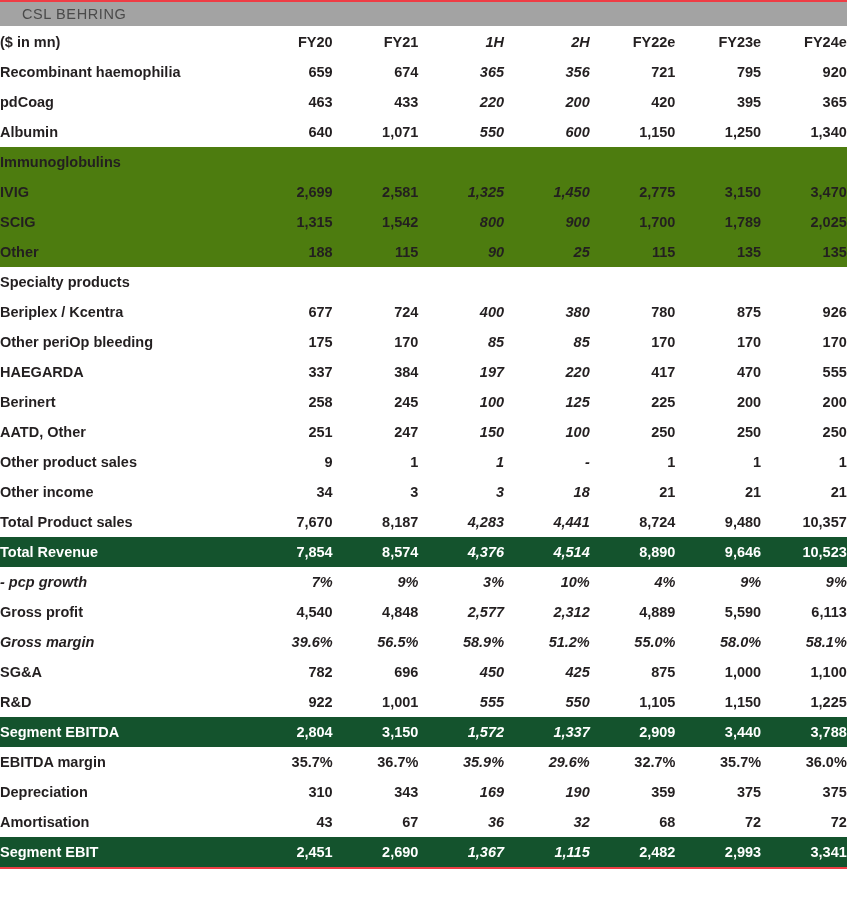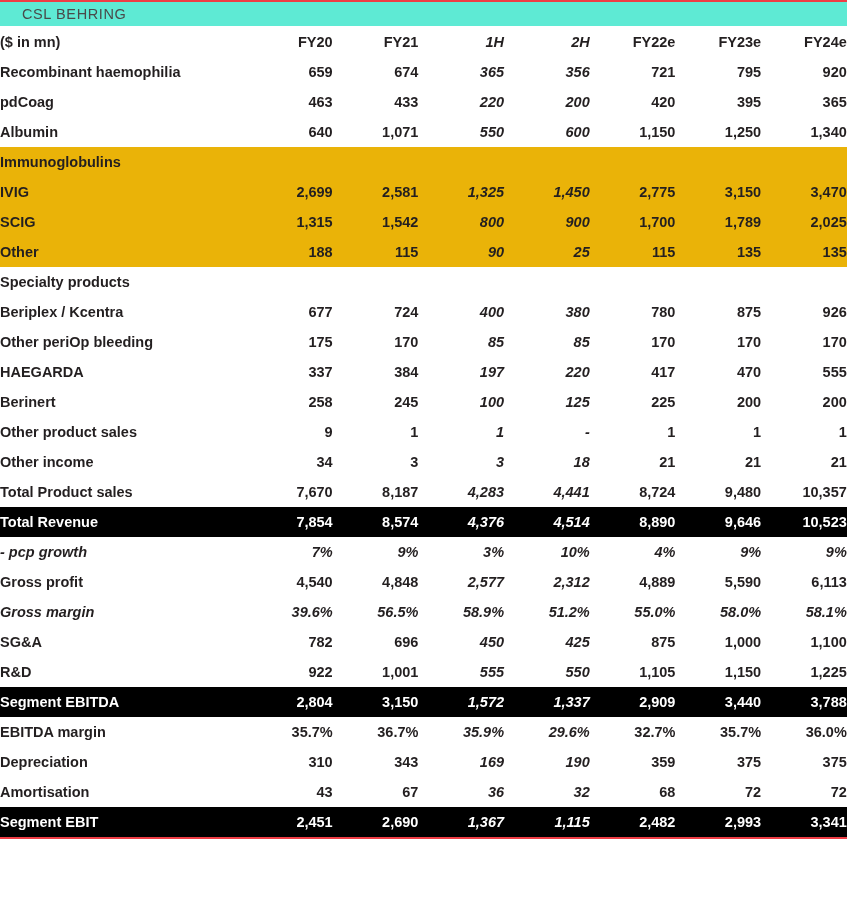--- a/index.html
+++ b/index.html
@@ -18,21 +18,21 @@
     width: 847px;
     box-sizing: border-box;
     padding: 0;
   }
   .top-rule {
     height: 2px;
     background: #ef3d45;
     width: 847px;
   }
   .title-bar {
-    background: #5eead4;
+    background: #a3a3a3;
     border-bottom: 1px solid #ffffff;
     padding: 4px 0 4px 22px;
     font-size: 14.5px;
     letter-spacing: 0.6px;
     color: #4a4a4a;
     font-weight: 400;
   }
   table.fin {
     border-collapse: collapse;
     width: 748px;
@@ -58,23 +58,23 @@
   }
   
   tr.header td {
     font-weight: bold;
   }
   tr.header td.num { }
   tr.header td.italic { font-style: italic; }
 
   tr.bold td { font-weight: bold; }
   tr.italic td { font-style: italic; }
-  tr.shade td { background: #eab308; }
+  tr.shade td { background: #4d7c0f; }
   tr.red td {
-    background: #000000;
+    background: #14532d;
     color: #ffffff;
     font-weight: bold;
   }
   tr.red td.label { font-weight: bold; }
   td.halfitalic { font-style: italic; }
   td.indent1 { padding-left: 38px; }
   td.indentdash { padding-left: 30px; }
   .bot-rule {
     height: 2px;
     background: #ef3d45;
@@ -226,20 +226,30 @@
           <td class="label indent1">Berinert</td>
           <td class="num">258</td>
           <td class="num">245</td>
           <td class="num halfitalic">100</td>
           <td class="num halfitalic">125</td>
           <td class="num">225</td>
           <td class="num">200</td>
           <td class="num">200</td>
         </tr>
         <tr class="bold">
+          <td class="label indent1">AATD, Other</td>
+          <td class="num">251</td>
+          <td class="num">247</td>
+          <td class="num halfitalic">150</td>
+          <td class="num halfitalic">100</td>
+          <td class="num">250</td>
+          <td class="num">250</td>
+          <td class="num">250</td>
+        </tr>
+        <tr class="bold">
           <td class="label">Other product sales</td>
           <td class="num">9</td>
           <td class="num">1</td>
           <td class="num halfitalic">1</td>
           <td class="num halfitalic">-</td>
           <td class="num">1</td>
           <td class="num">1</td>
           <td class="num">1</td>
         </tr>
         <tr class="bold">

